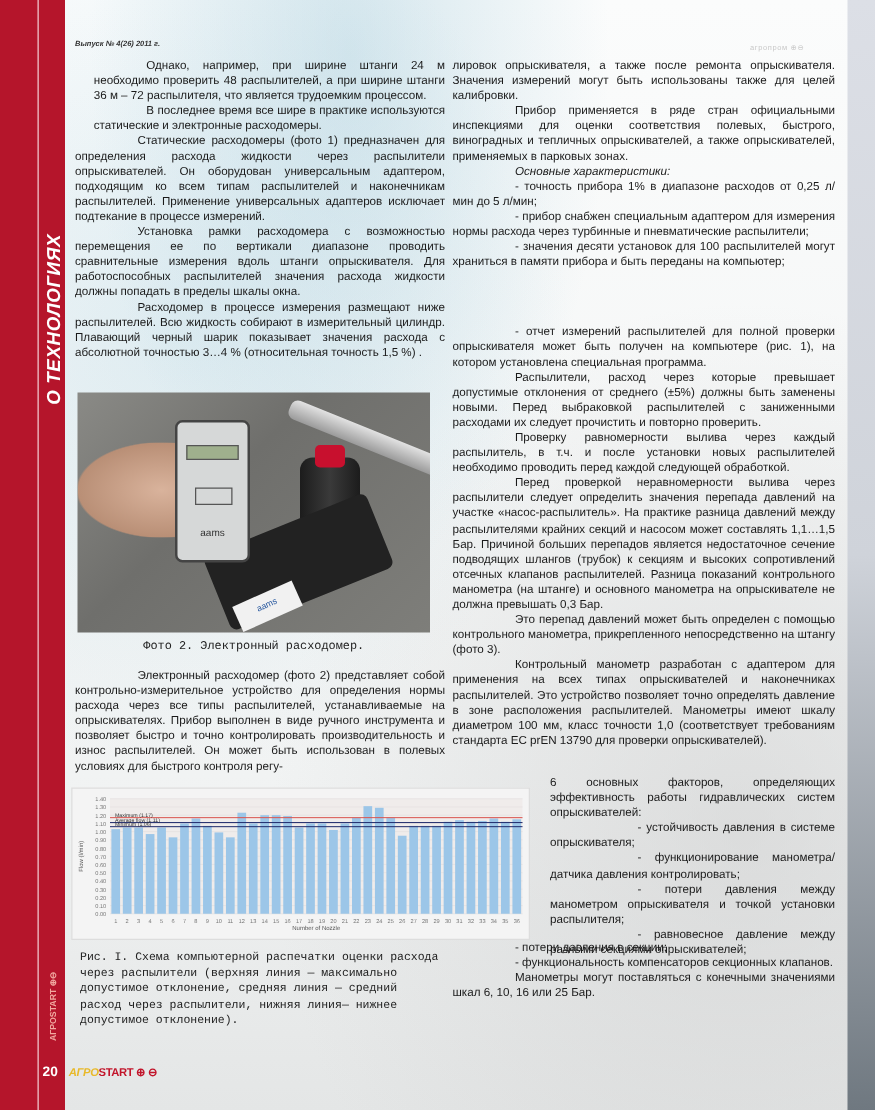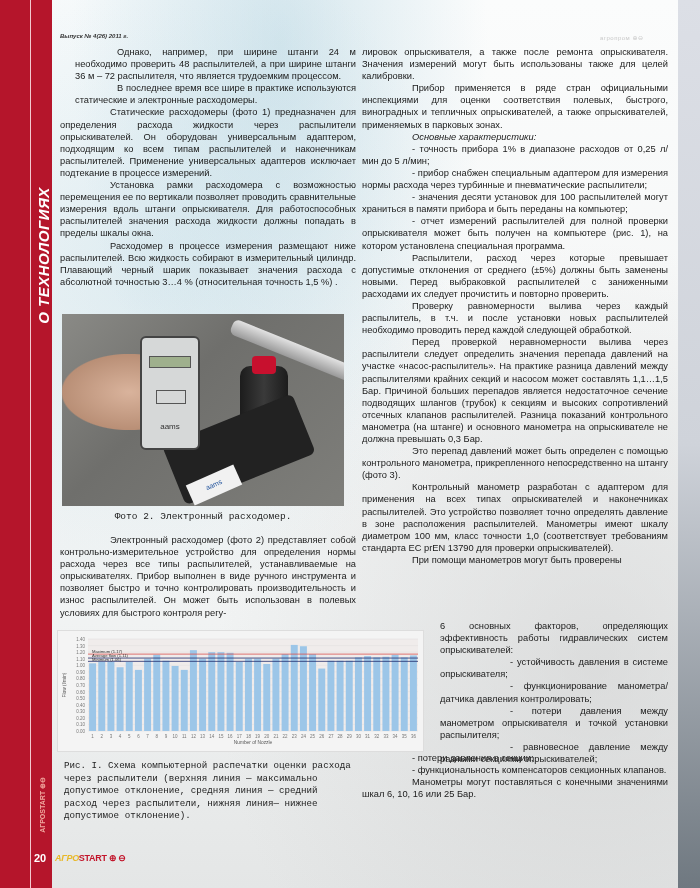--- a/index.html
+++ b/index.html
@@ -151,21 +151,21 @@
   <span class="start">⊕ ⊖</span>
 </div>
 
 <div class="header-issue">Выпуск № 4(26) 2011 г.</div>
 <div class="header-right">агропром ⊕⊖</div>
 
 <div class="col col-left" id="leftcol">
   <p class="ind">Однако, например, при ширине штанги 24 м необходимо проверить  48 распылителей, а при ширине штанги 36 м – 72 распылителя,  что является трудоемким процессом.</p>
   <p class="ind">В последнее время все шире в практике используются статические и электронные расходомеры.</p>
   <p class="ind-big">Статические расходомеры (фото 1) предназначен для определения расхода жидкости через распылители опрыскивателей. Он оборудован универсальным адаптером, подходящим ко всем типам распылителей и наконечникам распылителей. Применение универсальных адаптеров исключает подтекание  в процессе измерений.</p>
-  <p class="ind-big">Установка рамки расходомера с возможностью перемещения ее по вертикали позволяет проводить сравнительные измерения вдоль штанги опрыскивателя. Для работоспособных распылителей значения расхода жидкости должны попадать в пределы шкалы окна.</p>
+  <p class="ind-big">Установка рамки расходомера с возможностью перемещения ее по вертикали диапазоне проводить сравнительные измерения вдоль штанги опрыскивателя. Для работоспособных распылителей значения расхода жидкости должны попадать в пределы шкалы окна.</p>
   <p class="ind-big">Расходомер в процессе измерения размещают ниже распылителей. Всю жидкость собирают в измерительный цилиндр. Плавающий черный шарик показывает значения расхода с абсолютной точностью 3…4 %  (относительная точность 1,5 %) .</p>
 </div>
 
 <div class="photo">
   <div class="pipe"></div>
   <div class="cylinder"></div>
   <div class="nozzle"></div>
   <div class="base"></div>
   <div class="label-sticker">aams</div>
   <div class="hand"></div>
@@ -299,27 +299,26 @@
 
 <div class="fig-caption">Рис. I. Схема компьютерной распечатки оценки расхода через распылители (верхняя линия — максимально допустимое отклонение, средняя линия — средний расход через распылители, нижняя линия— нижнее допустимое отклонение).</div>
 
 <div class="col col-right" id="rightcol">
     <p>лировок опрыскивателя, а также после ремонта опрыскивателя. Значения измерений могут быть использованы также для целей калибровки.</p>
     <p style="text-indent: 50px;">Прибор применяется в ряде стран официальными инспекциями для оценки соответствия полевых, быстрого, виноградных и тепличных опрыскивателей, а также опрыскивателей, применяемых в парковых зонах.</p>
     <p class="ital" style="text-indent: 50px;">Основные характеристики:</p>
     <p style="text-indent: 50px;">- точность прибора 1% в диапазоне расходов от 0,25 л/мин до 5 л/мин;</p>
     <p style="text-indent: 50px;">- прибор снабжен специальным адаптером для измерения нормы расхода через турбинные и пневматические распылители;</p>
     <p style="text-indent: 50px;">- значения десяти установок для 100 распылителей могут храниться в памяти прибора и быть переданы на компьютер;</p>
-    <p style="text-indent: 50px;">- отчет измерений распылителей для полной проверки опрыскивателя может быть получен на компьютере (рис. 1), на котором установлена специальная программа.</p>
+    <p style="text-indent: 50px; margin-top: 44px;">- отчет измерений распылителей для полной проверки опрыскивателя может быть получен на компьютере (рис. 1), на котором установлена специальная программа.</p>
     <p style="text-indent: 50px;">Распылители, расход через которые превышает допустимые отклонения от среднего (±5%) должны быть заменены новыми. Перед выбраковкой распылителей с заниженными расходами их следует прочистить и повторно проверить.</p>
     <p style="text-indent: 50px;">Проверку равномерности вылива через каждый распылитель, в т.ч. и после установки новых распылителей необходимо проводить перед каждой следующей обработкой.</p>
     <p style="text-indent: 50px;">Перед проверкой неравномерности вылива через распылители следует определить значения перепада давлений на участке «насос-распылитель». На практике разница давлений между распылителями крайних секций и насосом может составлять 1,1…1,5 Бар. Причиной больших перепадов является недостаточное сечение подводящих шлангов (трубок) к секциям и высоких сопротивлений отсечных клапанов распылителей. Разница показаний контрольного манометра (на штанге) и основного   манометра на опрыскивателе не должна превышать 0,3 Бар.</p>
     <p style="text-indent: 50px;">Это перепад давлений может быть определен с помощью контрольного манометра, прикрепленного непосредственно на штангу (фото 3).</p>
     <p style="text-indent: 50px;">Контрольный манометр разработан с адаптером для применения на всех типах опрыскивателей и наконечниках распылителей. Это устройство позволяет точно определять давление в зоне расположения распылителей. Манометры имеют шкалу диаметром 100 мм, класс точности 1,0 (соответствует требованиям стандарта ЕС prEN 13790 для проверки опрыскивателей).</p>
-    <p style="text-indent: 50px;">При помощи манометров могут быть проверены</p>
   </div>
 <div class="col-right-lower" id="rightwrap">
     <p>6 основных факторов, определяющих эффективность работы гидравлических систем опрыскивателей:</p>
     <p style="text-indent: 70px;">- устойчивость давления в системе опрыскивателя;</p>
     <p style="text-indent: 70px;">- функционирование манометра/датчика давления контролировать;</p>
     <p style="text-indent: 70px;">- потери давления между манометром опрыскивателя и точкой установки распылителя;</p>
     <p style="text-indent: 70px;">- равновесное давление между разными секциями опрыскивателей;</p>
   </div>
 <div class="col-right-bottom" id="rightbottom">
     <p style="text-indent: 50px;">- потери давления в секции;</p>

